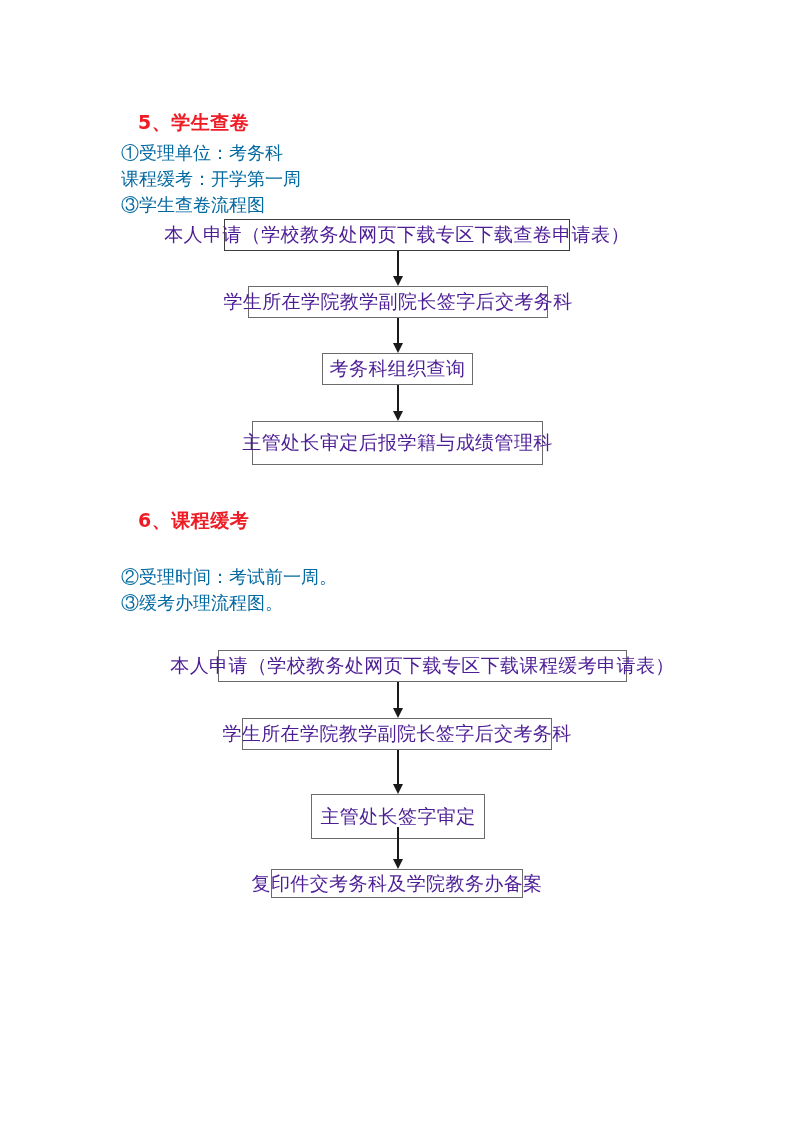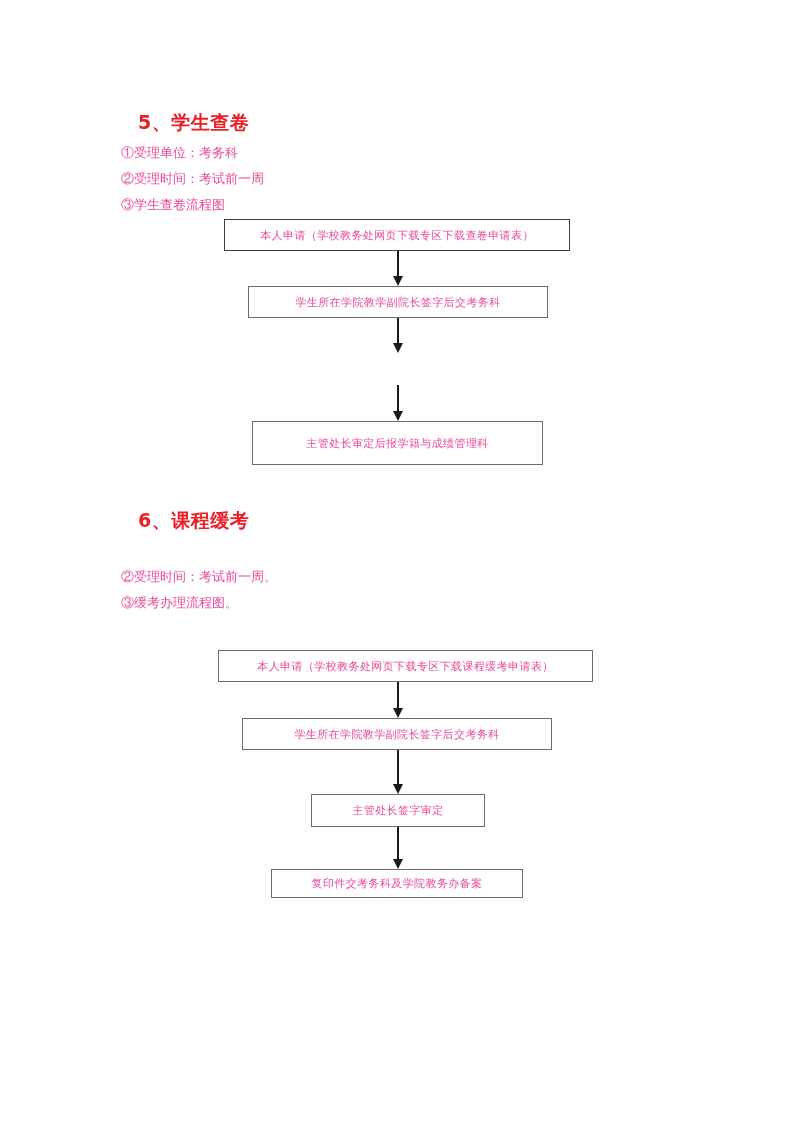--- a/index.html
+++ b/index.html
@@ -30,37 +30,37 @@
     letter-spacing: 0.5px;
   }
   #heading-5 { left: 138px; top: 110px; }
   #heading-6 { left: 138px; top: 508px; }
 
   
   .body-line {
     position: absolute;
     left: 121px;
     font-family: "Liberation Serif", "DejaVu Serif", serif;
-    font-size: 13px;
+    font-size: 18px;
     line-height: 18px;
-    color: #ec4899;
+    color: #0369a1;
     white-space: pre;
   }
 
   
   .flow-box {
     position: absolute;
     box-sizing: border-box;
     background: #ffffff;
     display: flex;
     align-items: center;
     justify-content: center;
     font-family: "Liberation Serif", "DejaVu Serif", serif;
-    font-size: 11px;
-    color: #ec4899;
+    font-size: 19px;
+    color: #4c1d95;
     white-space: nowrap;
     letter-spacing: 0.4px;
   }
   .flow-box.thin   { border: 1px solid #6b6b6b; text-align: center; }
   .flow-box.medium { border: 1.4px solid #3d3d3d; }
 
   
   .arrow {
     position: absolute;
     width: 11px;
@@ -84,65 +84,66 @@
   }
 </style>
 </head>
 <body>
 
 <div class="page">
 
   <div class="heading" id="heading-5">5、学生查卷</div>
 
   <div class="body-line" style="top:144px">①受理单位：考务科</div>
-  <div class="body-line" style="top:170px">②受理时间：考试前一周</div>
+  <div class="body-line" style="top:170px">课程缓考：开学第一周</div>
   <div class="body-line" style="top:196px">③学生查卷流程图</div>
 
   <div class="flow-box medium" style="left:224px; top:219px; width:346px; height:32px;">本人申请（学校教务处网页下载专区下载查卷申请表）</div>
 
   <div class="arrow" style="left:392px; top:251px; height:35px;">
     <div class="stem" style="height:25px;"></div>
     <div class="head"></div>
   </div>
 
   <div class="flow-box thin" style="left:248px; top:286px; width:300px; height:32px;">学生所在学院教学副院长签字后交考务科</div>
 
   <div class="arrow" style="left:392px; top:318px; height:35px;">
     <div class="stem" style="height:25px;"></div>
     <div class="head"></div>
   </div>
 
+  <div class="flow-box thin" style="left:322px; top:353px; width:151px; height:32px;">考务科组织查询</div>
 
   <div class="arrow" style="left:392px; top:385px; height:36px;">
     <div class="stem" style="height:26px;"></div>
     <div class="head"></div>
   </div>
 
   <div class="flow-box thin" style="left:252px; top:421px; width:291px; height:44px;">主管处长审定后报学籍与成绩管理科</div>
 
   <div class="heading" id="heading-6">6、课程缓考</div>
 
   <div class="body-line" style="top:568px">②受理时间：考试前一周。</div>
   <div class="body-line" style="top:594px">③缓考办理流程图。</div>
 
-  <div class="flow-box thin" style="left:218px; top:650px; width:375px; height:32px;">本人申请（学校教务处网页下载专区下载课程缓考申请表）</div>
+  <div class="flow-box thin" style="left:218px; top:650px; width:409px; height:32px;">本人申请（学校教务处网页下载专区下载课程缓考申请表）</div>
 
   <div class="arrow" style="left:392px; top:682px; height:36px;">
     <div class="stem" style="height:26px;"></div>
     <div class="head"></div>
   </div>
 
   <div class="flow-box thin" style="left:242px; top:718px; width:310px; height:32px;">学生所在学院教学副院长签字后交考务科</div>
 
   <div class="arrow" style="left:392px; top:750px; height:44px;">
     <div class="stem" style="height:34px;"></div>
     <div class="head"></div>
   </div>
 
-  <div class="flow-box thin" style="left:311px; top:794px; width:174px; height:33px;">主管处长签字审定</div>
+  <div class="flow-box thin" style="left:311px; top:794px; width:174px; height:45px;">主管处长签字审定</div>
 
   <div class="arrow" style="left:392px; top:827px; height:42px;">
     <div class="stem" style="height:32px;"></div>
     <div class="head"></div>
   </div>
 
   <div class="flow-box thin" style="left:271px; top:869px; width:252px; height:29px;">复印件交考务科及学院教务办备案</div>
 
 </div>
 

